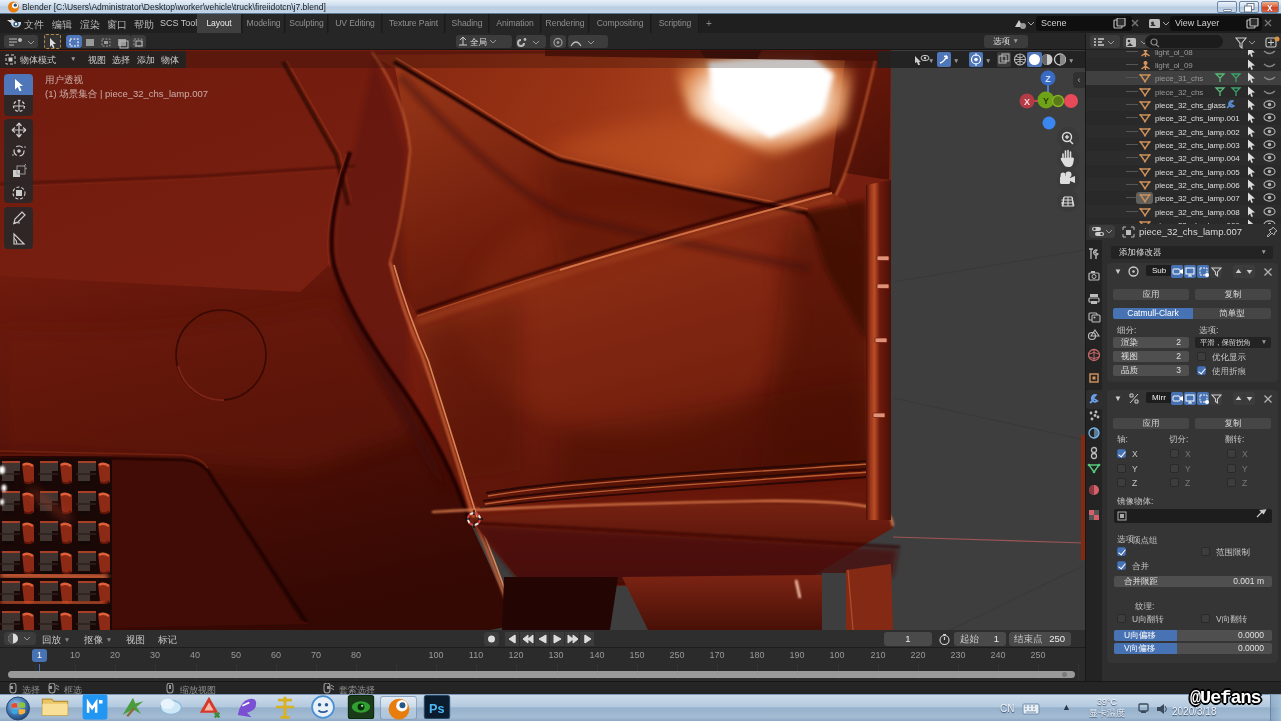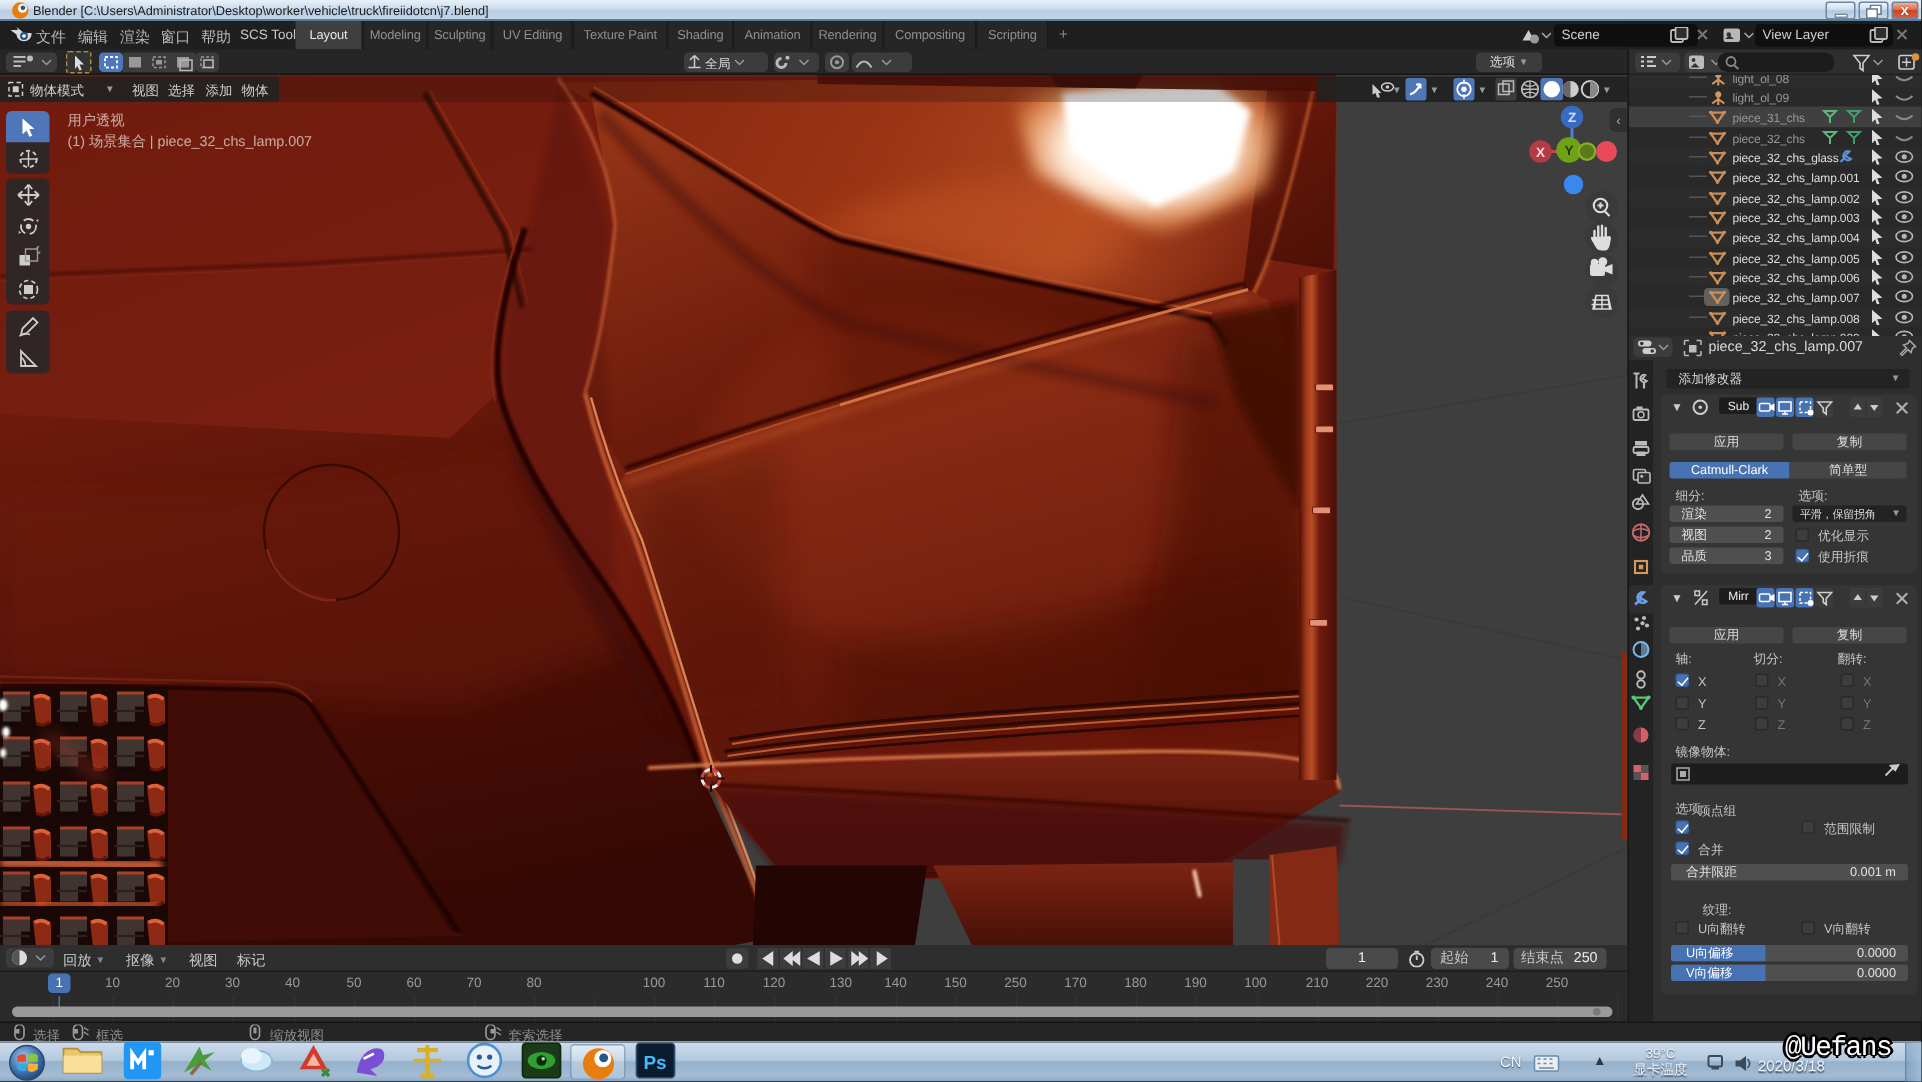--- a/index.html
+++ b/index.html
@@ -46,21 +46,21 @@
 .clabel{position:absolute;font-size:8.5px;color:#c5c5c5}
 
 #timeline{left:0;top:630px;width:1085px;height:51px;background:#2a2a2a}
 #tlhead{position:absolute;left:0;top:0;width:1085px;height:18px;background:#2e2e2e;border-bottom:1px solid #1d1d1d;color:#c8c8c8;font-size:9.5px}
 #tlruler{position:absolute;left:0;top:18px;width:1085px;height:16px;background:#2b2b2b;color:#9a9a9a;font-size:9px}
 
 #statusbar{left:0;top:681px;width:1281px;height:13px;background:#252525;border-top:1px solid #161616;color:#8f8f8f;font-size:9px}
 
 #taskbar{left:0;top:694px;width:1281px;height:27px;background:linear-gradient(#cddcec 0%,#b3c9de 45%,#96b1cc 50%,#a4bcd3 85%,#8da9c6 100%);border-top:1px solid #7e9ab8}
 .tkbtn{position:absolute;top:1px;width:37px;height:24px;border-radius:3px;display:flex;align-items:flex-start;justify-content:center}.tkbtn svg{transform:scale(1.15)}
-#watermark{left:1190px;top:688px;font-family:"Liberation Mono",monospace;font-weight:normal;font-size:18.5px;color:#fff;text-shadow:-2px 0 #000,2px 0 #000,0 -2px #000,0 2px #000,-1px -1px #000,1px 1px #000,-1px 1px #000,1px -1px #000;letter-spacing:-1px}
+#watermark{left:1190px;top:688px;font-family:"Liberation Mono",monospace;font-weight:bold;font-size:18.5px;color:#fff;text-shadow:-2px 0 #000,2px 0 #000,0 -2px #000,0 2px #000,-1px -1px #000,1px 1px #000,-1px 1px #000,1px -1px #000;letter-spacing:-1px}
 .dn{font-style:normal;font-size:6.5px;position:relative;top:-1.5px}
 </style></head>
 <body>
 <div id="stage">
 
 <div class="abs" id="viewport"><svg width="1085" height="580" viewBox="0 0 1085 580">
 <defs>
 <linearGradient id="gCabL" x1="0" y1="0" x2="0.6" y2="1">
  <stop offset="0" stop-color="#701b0e"></stop>
             <stop offset="0.5" stop-color="#7a2011"></stop>
@@ -1085,21 +1085,21 @@
 <span class="abs" style="left:143px;top:2px;width:24px;text-align:center">30</span>
 <span class="abs" style="left:183px;top:2px;width:24px;text-align:center">40</span>
 <span class="abs" style="left:224px;top:2px;width:24px;text-align:center">50</span>
 <span class="abs" style="left:264px;top:2px;width:24px;text-align:center">60</span>
 <span class="abs" style="left:304px;top:2px;width:24px;text-align:center">70</span>
 <span class="abs" style="left:344px;top:2px;width:24px;text-align:center">80</span>
 <span class="abs" style="left:384px;top:18px;width:24px;text-align:center">90</span>
 <span class="abs" style="left:424px;top:2px;width:24px;text-align:center">100</span>
 <span class="abs" style="left:464px;top:2px;width:24px;text-align:center">110</span>
 <span class="abs" style="left:504px;top:2px;width:24px;text-align:center">120</span>
-<span class="abs" style="left:544px;top:2px;width:24px;text-align:right">130</span>
+<span class="abs" style="left:544px;top:2px;width:24px;text-align:center">130</span>
 <span class="abs" style="left:585px;top:2px;width:24px;text-align:center">140</span>
 <span class="abs" style="left:625px;top:2px;width:24px;text-align:center">150</span>
 <span class="abs" style="left:665px;top:2px;width:24px;text-align:center">250</span>
 <span class="abs" style="left:705px;top:2px;width:24px;text-align:center">170</span>
 <span class="abs" style="left:745px;top:2px;width:24px;text-align:center">180</span>
 <span class="abs" style="left:785px;top:2px;width:24px;text-align:center">190</span>
 <span class="abs" style="left:825px;top:2px;width:24px;text-align:center">100</span>
 <span class="abs" style="left:866px;top:2px;width:24px;text-align:center">210</span>
 <span class="abs" style="left:906px;top:2px;width:24px;text-align:center">220</span>
 <span class="abs" style="left:946px;top:2px;width:24px;text-align:center">230</span>

